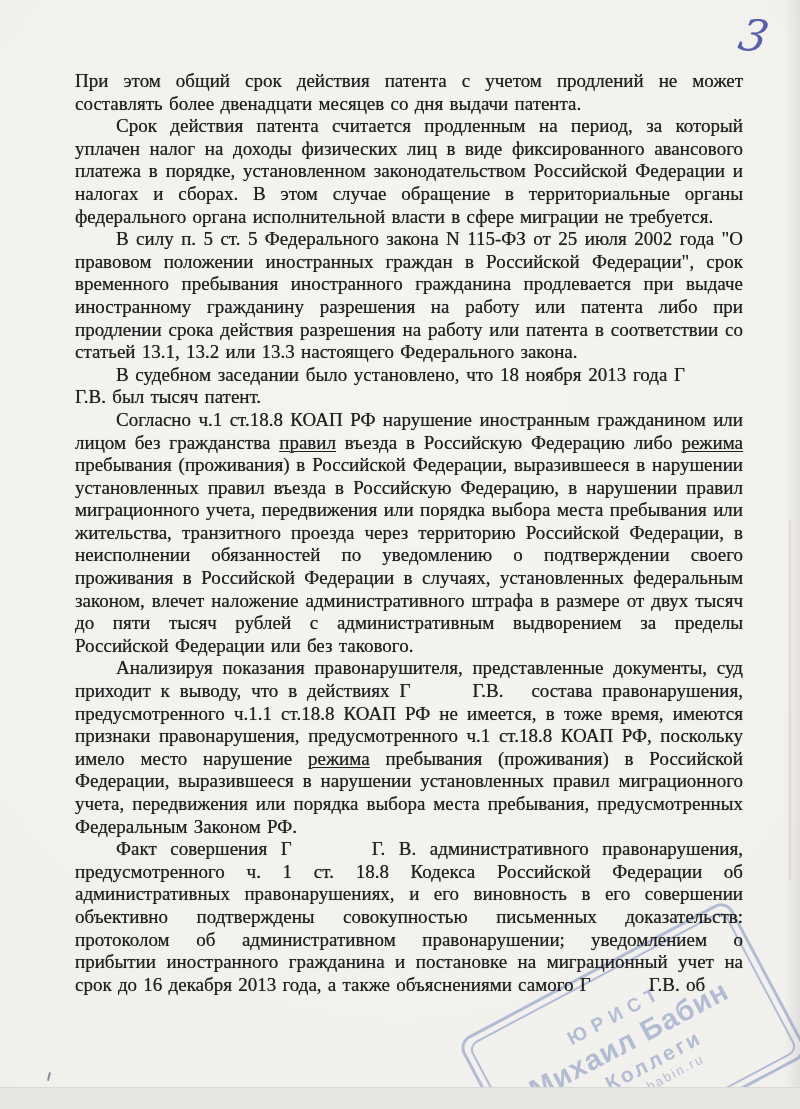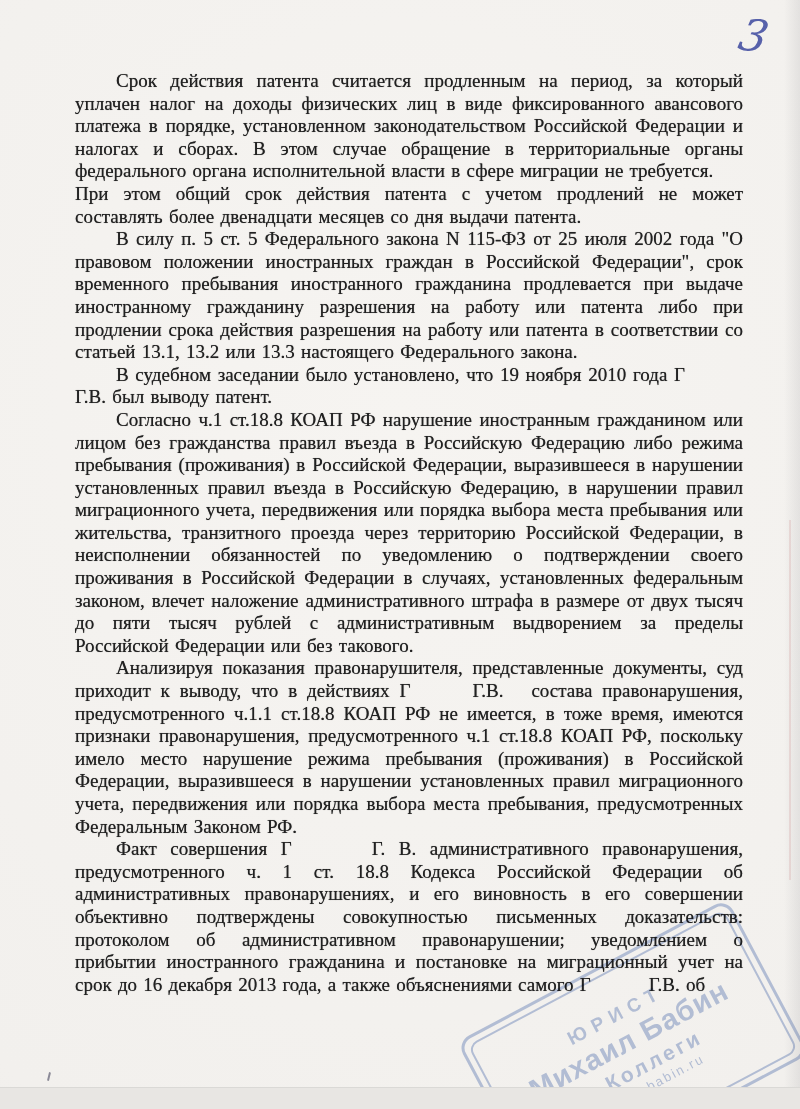--- a/index.html
+++ b/index.html
@@ -12,21 +12,21 @@
   
   .doc{
     position:absolute;left:75px;top:70px;width:668px;
     font-size:19px;line-height:22.6px;color:#212121;
     text-align:justify;word-spacing:1.5px;
     text-shadow:0 0 0.7px rgba(35,35,35,0.75);
     filter:blur(0.28px);
   }
   .para{margin:0;}
   .indent{text-indent:41px;}
-  .u{text-decoration-thickness:1.4px;text-underline-offset:2px;}
+  .u{text-decoration:underline;text-decoration-thickness:1.4px;text-underline-offset:2px;}
   .gap{display:inline-block;height:1px;vertical-align:baseline;}
   
   .pagenum{
     position:absolute;left:740px;top:10px;
     font-family:"DejaVu Serif",serif;font-style:italic;
     font-size:44px;color:#4a55a5;
     transform:rotate(7deg) skewX(-6deg);
     opacity:.92;
   }
   
@@ -65,24 +65,24 @@
   }
 </style>
 </head>
 <body>
 
 <div class="page">
 
   <div class="pagenum">3</div>
 
   <div class="doc">
+      <p class="para"><span>При этом общий срок действия патента с учетом продлений не может составлять более двенадцати месяцев со дня выдачи патента.</span></p>
       <p class="para indent"><span>Срок действия патента считается продленным на период, за который уплачен налог на доходы физических лиц в виде фиксированного авансового платежа в порядке, установленном законодательством Российской Федерации и налогах и сборах. В этом случае обращение в территориальные органы федерального органа исполнительной власти в сфере миграции не требуется.</span></p>
-      <p class="para"><span>При этом общий срок действия патента с учетом продлений не может составлять более двенадцати месяцев со дня выдачи патента.</span></p>
       <p class="para indent"><span>В силу п. 5 ст. 5 Федерального закона N 115-ФЗ от 25 июля 2002 года "О правовом положении иностранных граждан в Российской Федерации", срок временного пребывания иностранного гражданина продлевается при выдаче иностранному гражданину разрешения на работу или патента либо при продлении срока действия разрешения на работу или патента в соответствии со статьей 13.1, 13.2 или 13.3 настоящего Федерального закона.</span></p>
-      <p class="para indent"><span>В судебном заседании было установлено, что 19 ноября 2010 года Г</span><span class="gap" style="width: 58px;"></span><span>Г.В. был выводу патент.</span></p>
+      <p class="para indent"><span>В судебном заседании было установлено, что 18 ноября 2013 года Г</span><span class="gap" style="width: 58px;"></span><span>Г.В. был тысяч патент.</span></p>
       <p class="para indent"><span>Согласно ч.1 ст.18.8 КОАП РФ нарушение иностранным гражданином или лицом без гражданства </span><span class="u">правил</span><span> въезда в Российскую Федерацию либо </span><span class="u">режима</span><span> пребывания (проживания) в Российской Федерации, выразившееся в нарушении установленных правил въезда в Российскую Федерацию, в нарушении правил миграционного учета, передвижения или порядка выбора места пребывания или жительства, транзитного проезда через территорию Российской Федерации, в неисполнении обязанностей по уведомлению о подтверждении своего проживания в Российской Федерации в случаях, установленных федеральным законом, влечет наложение административного штрафа в размере от двух тысяч до пяти тысяч рублей с административным выдворением за пределы Российской Федерации или без такового.</span></p>
       <p class="para indent"><span>Анализируя показания правонарушителя, представленные документы, суд приходит к выводу, что в действиях Г</span><span class="gap" style="width: 62px;"></span><span>Г.В.</span><span class="gap" style="width: 28px;"></span><span>состава правонарушения, предусмотренного ч.1.1 ст.18.8 КОАП РФ не имеется, в тоже время, имеются признаки правонарушения, предусмотренного ч.1 ст.18.8 КОАП  РФ, поскольку имело место нарушение </span><span class="u">режима</span><span> пребывания (проживания) в Российской Федерации, выразившееся в нарушении установленных правил  миграционного учета, передвижения или порядка выбора места пребывания, предусмотренных Федеральным Законом РФ.</span></p>
       <p class="para indent"><span>Факт совершения Г</span><span class="gap" style="width: 80px;"></span><span>Г. В. административного правонарушения, предусмотренного ч. 1 ст. 18.8 Кодекса Российской Федерации об административных правонарушениях, и его виновность в его совершении объективно подтверждены совокупностью письменных доказательств: протоколом об административном правонарушении;</span><span class="gap" style="width: 26px;"></span><span>уведомлением о прибытии иностранного гражданина и постановке на миграционный учет на срок до 16 декабря 2013 года, а также объяснениями самого Г</span><span class="gap" style="width: 58px;"></span><span>Г.В. об</span></p>
     </div>
 
   <div class="stamp">
     <div class="stamp-frame">
       <div class="s1">ЮРИСТ</div>
       <div class="s2">Михаил Бабин</div>
       <div class="s3">и Коллеги</div>

